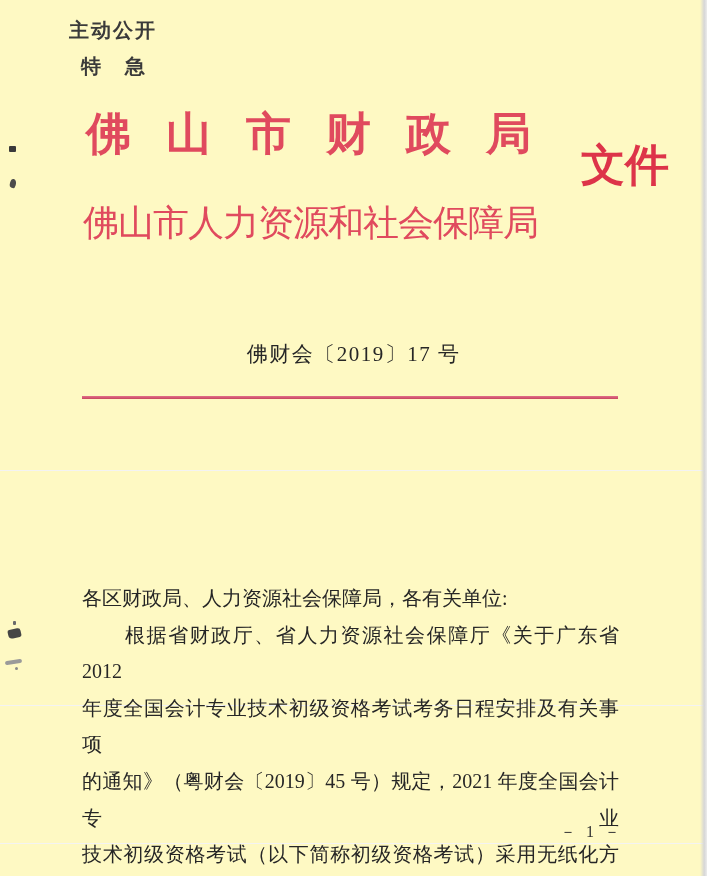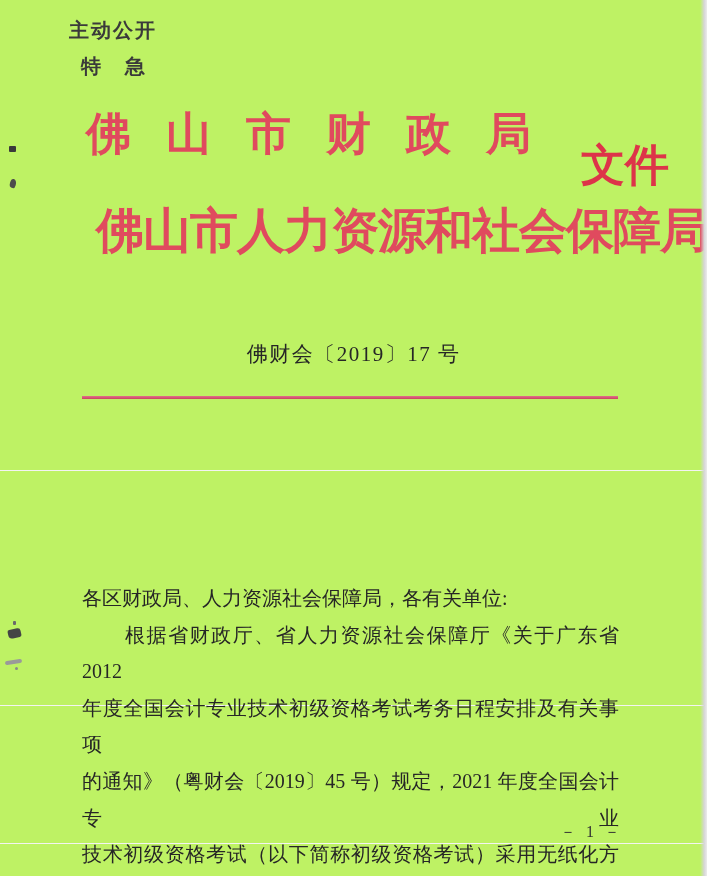--- a/index.html
+++ b/index.html
@@ -1,20 +1,20 @@
 <!DOCTYPE html>
 <html><head>
 <meta charset="utf-8">
 <style>
   html,body{margin:0;padding:0;background:#888;}
   .page{
     position:relative;
     width:707px;height:876px;
     margin:0 auto;
-    background:#bef264;
+    background:#fef9c3;
     overflow:hidden;
     font-family:"Liberation Serif","DejaVu Serif",serif;
   }
   
   .edge-right{
     position:absolute;top:0;right:0;width:7px;height:100%;
     background:linear-gradient(to right,rgba(0,0,0,0) 0%,#d6d6d6 60%,#ececec 100%);
     pointer-events:none;
   }
   
@@ -34,22 +34,22 @@
   .agency1{
     position:absolute;left:86px;top:110px;
     font-size:45px;font-weight:bold;color:#e04a5e;
     letter-spacing:35px;white-space:nowrap;line-height:1.1;
   }
   .doctype{
     position:absolute;left:581px;top:143px;
     font-size:44px;font-weight:bold;color:#dd3449;line-height:1.05;
   }
   .agency2{
-    position:absolute;left:96px;top:199px;
-    font-size:48px;font-weight:bold;color:#e04a5e;
+    position:absolute;left:83px;top:199px;
+    font-size:36px;font-weight:normal;color:#e04a5e;
     letter-spacing:-1px;white-space:nowrap;
   }
 
   .docnum{
     position:absolute;left:0;top:340px;width:100%;
     text-align:center;font-size:21px;color:#262626;letter-spacing:1.5px;
   }
 
   .red-rule{
     position:absolute;left:82px;top:396px;width:536px;height:3px;

